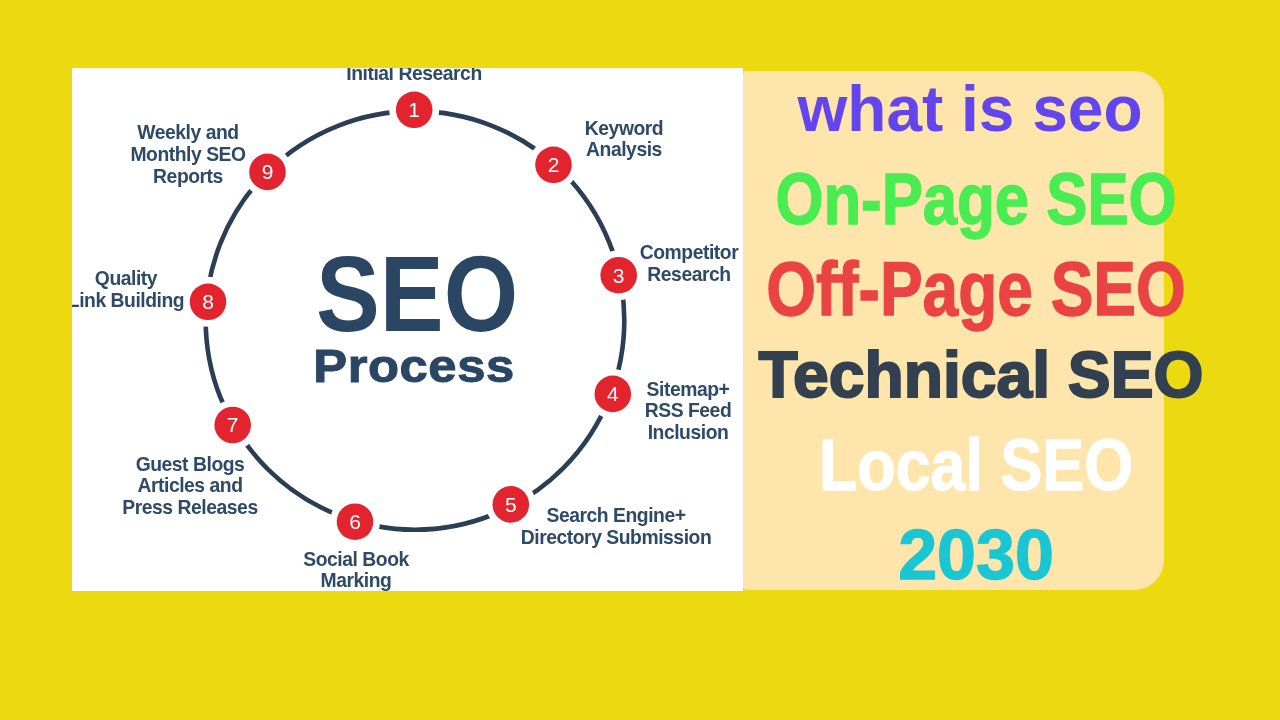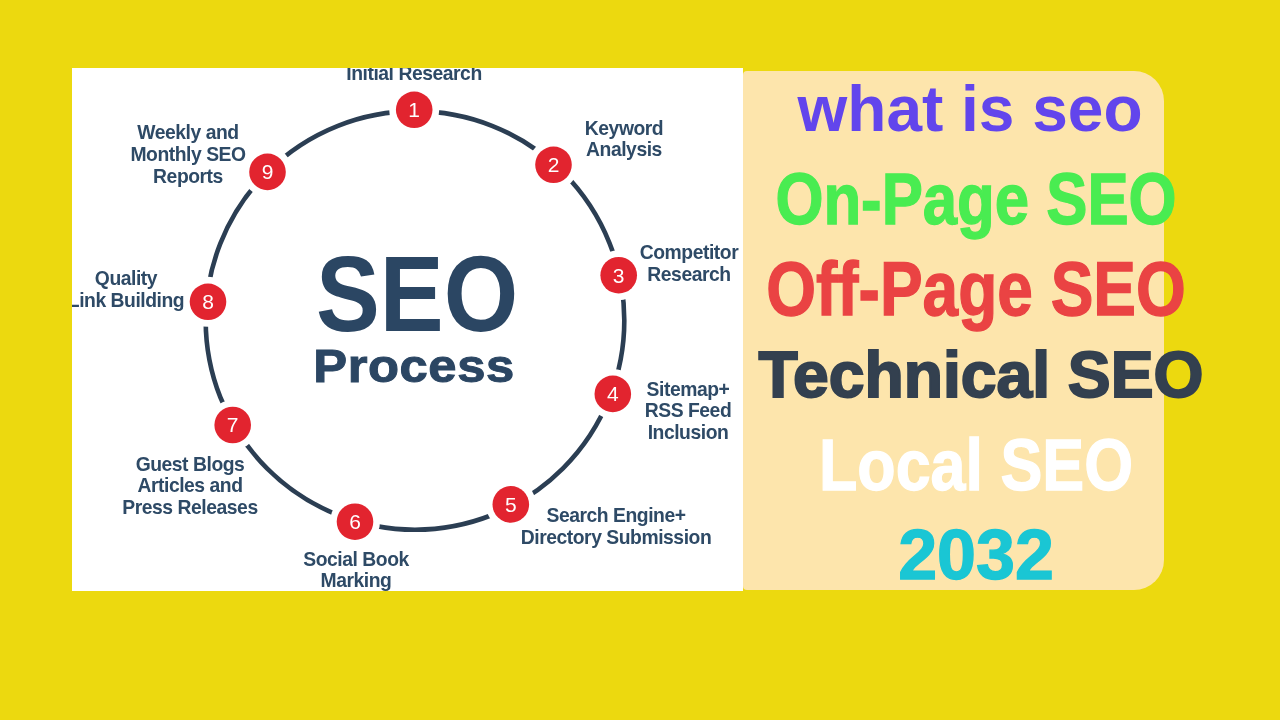--- a/index.html
+++ b/index.html
@@ -78,14 +78,14 @@
     <div style="position:absolute;left:342px;top:275.3px;transform:translateX(-50%) scaleX(1.092);transform-origin:center top;
        font-weight:bold;font-size:46.5px;line-height:1;color:#2b4663;-webkit-text-stroke:1px #2b4663;letter-spacing:0.5px;white-space:nowrap;">Process</div>
   </div>
 
 <div id="peach">
   <div class="rline" style="left:227px;top:6.1px;transform:translateX(-50%);font-size:64px;color:#6245ec;">what is seo</div>
   <div class="rline" style="left:233px;top:91.5px;transform:translateX(-50%) scaleX(0.857);font-size:72px;color:#49ec51;-webkit-text-stroke:1.3px #49ec51;">On-Page SEO</div>
   <div class="rline" style="left:233px;top:179.7px;transform:translateX(-50%) scaleX(0.842);font-size:76px;color:#ea4343;-webkit-text-stroke:1.3px #ea4343;">Off-Page SEO</div>
   <div class="rline" style="left:238.3px;top:271.4px;transform:translateX(-50%) scaleX(0.988);font-size:65px;color:#33404f;-webkit-text-stroke:2px #33404f;">Technical SEO</div>
   <div class="rline" style="left:233px;top:357.3px;transform:translateX(-50%) scaleX(0.860);font-size:73px;color:#ffffff;-webkit-text-stroke:1.3px #ffffff;">Local SEO</div>
-  <div class="rline" style="left:233px;top:448.9px;transform:translateX(-50%);font-size:70px;color:#1ac6d4;-webkit-text-stroke:1.3px #1ac6d4;">2032</div>
+  <div class="rline" style="left:233px;top:448.9px;transform:translateX(-50%);font-size:70px;color:#1ac6d4;-webkit-text-stroke:1.3px #1ac6d4;">2030</div>
 </div>
 
 </body></html>

